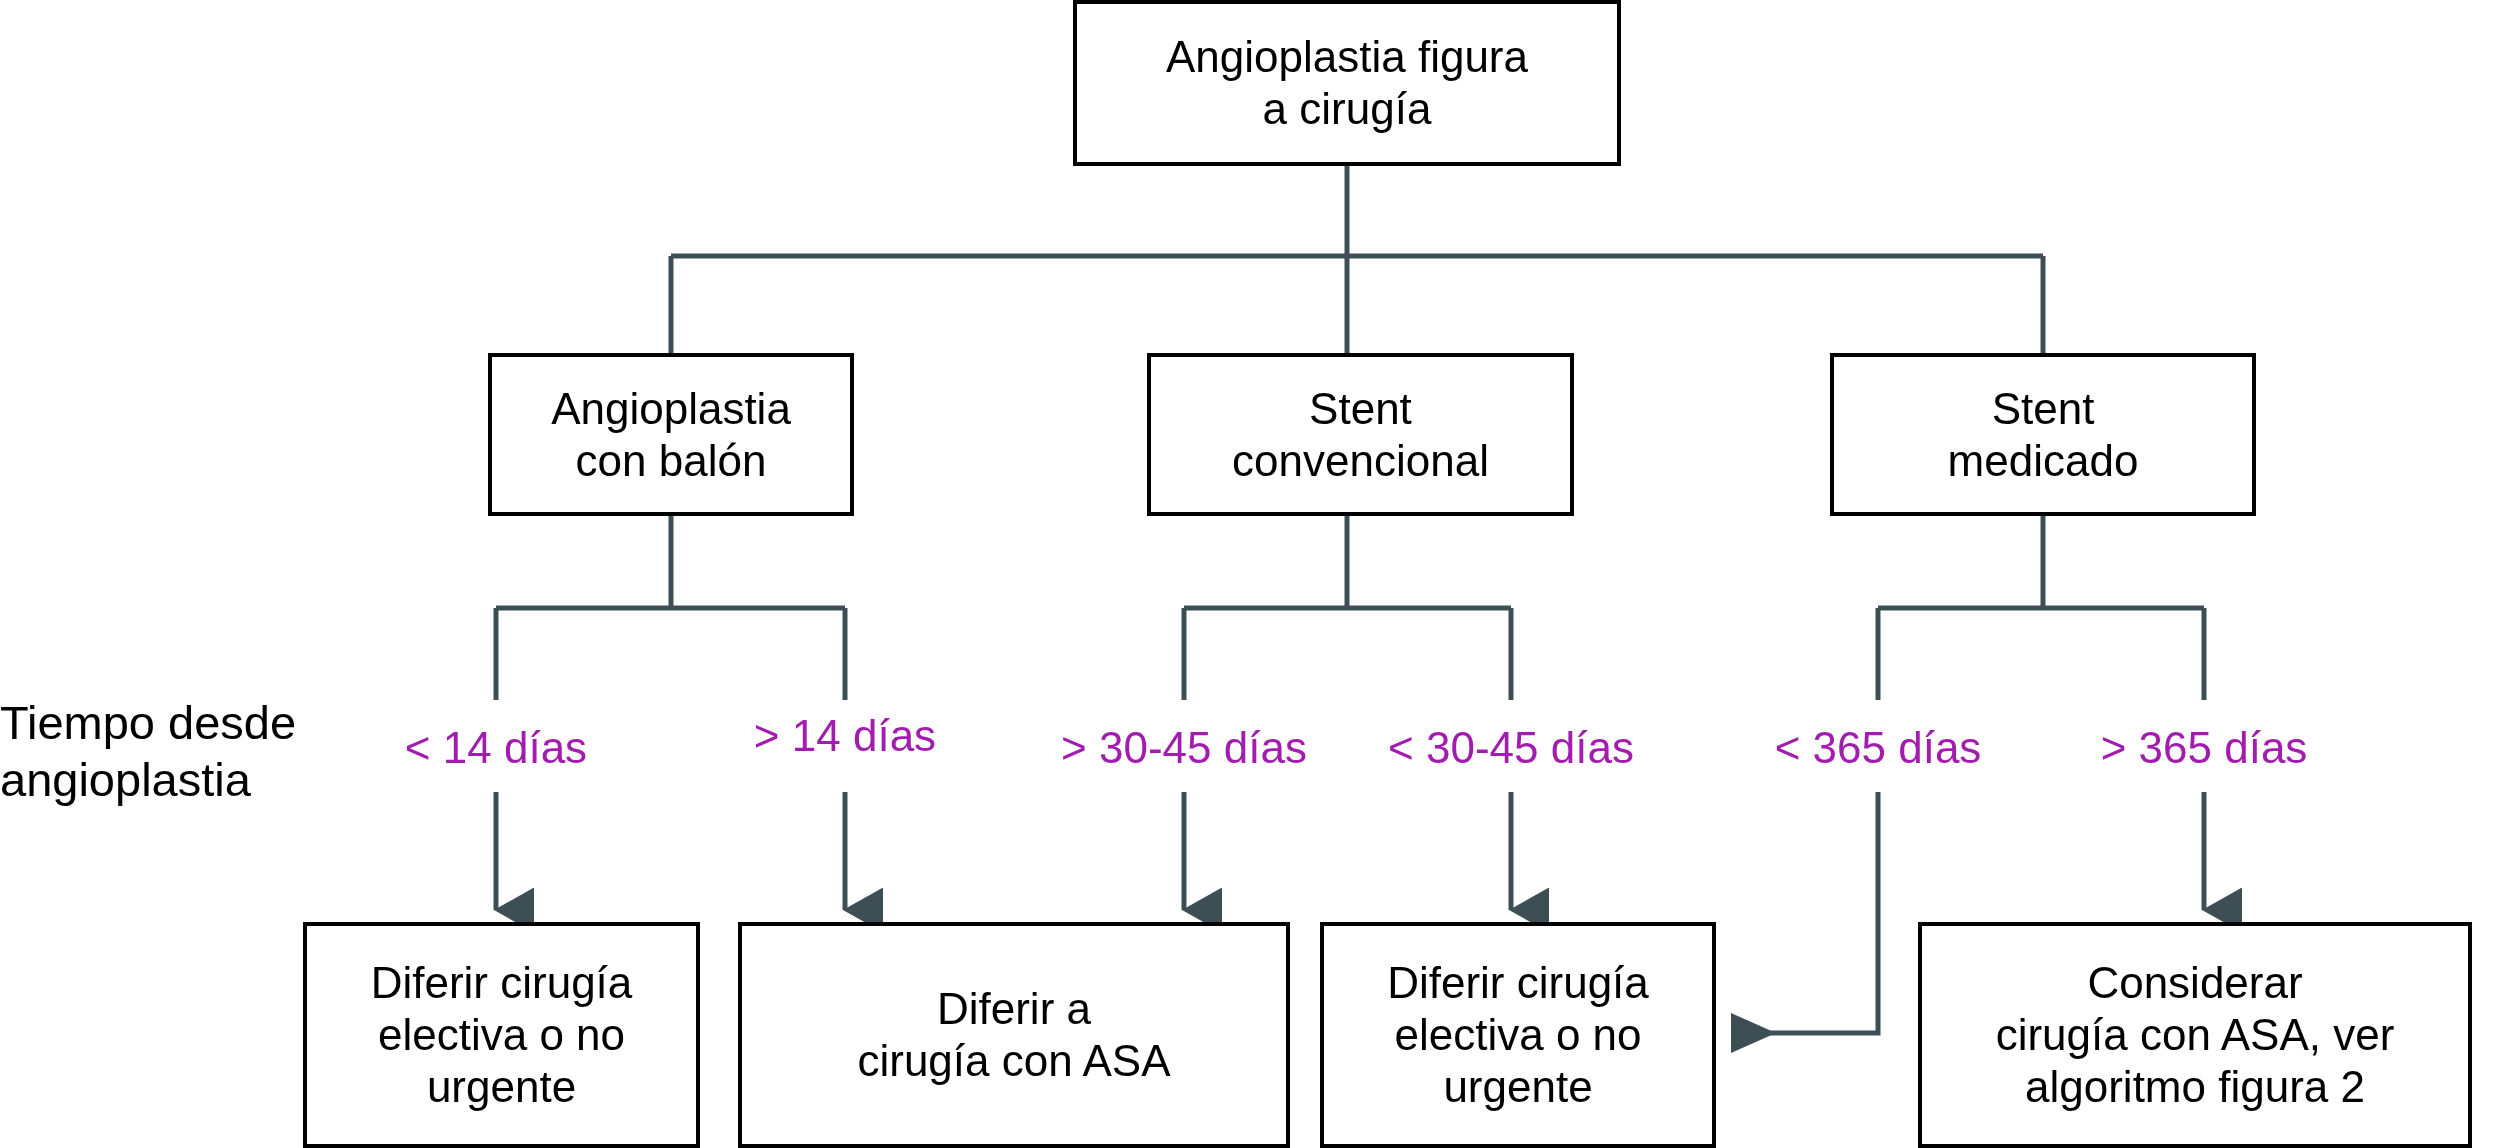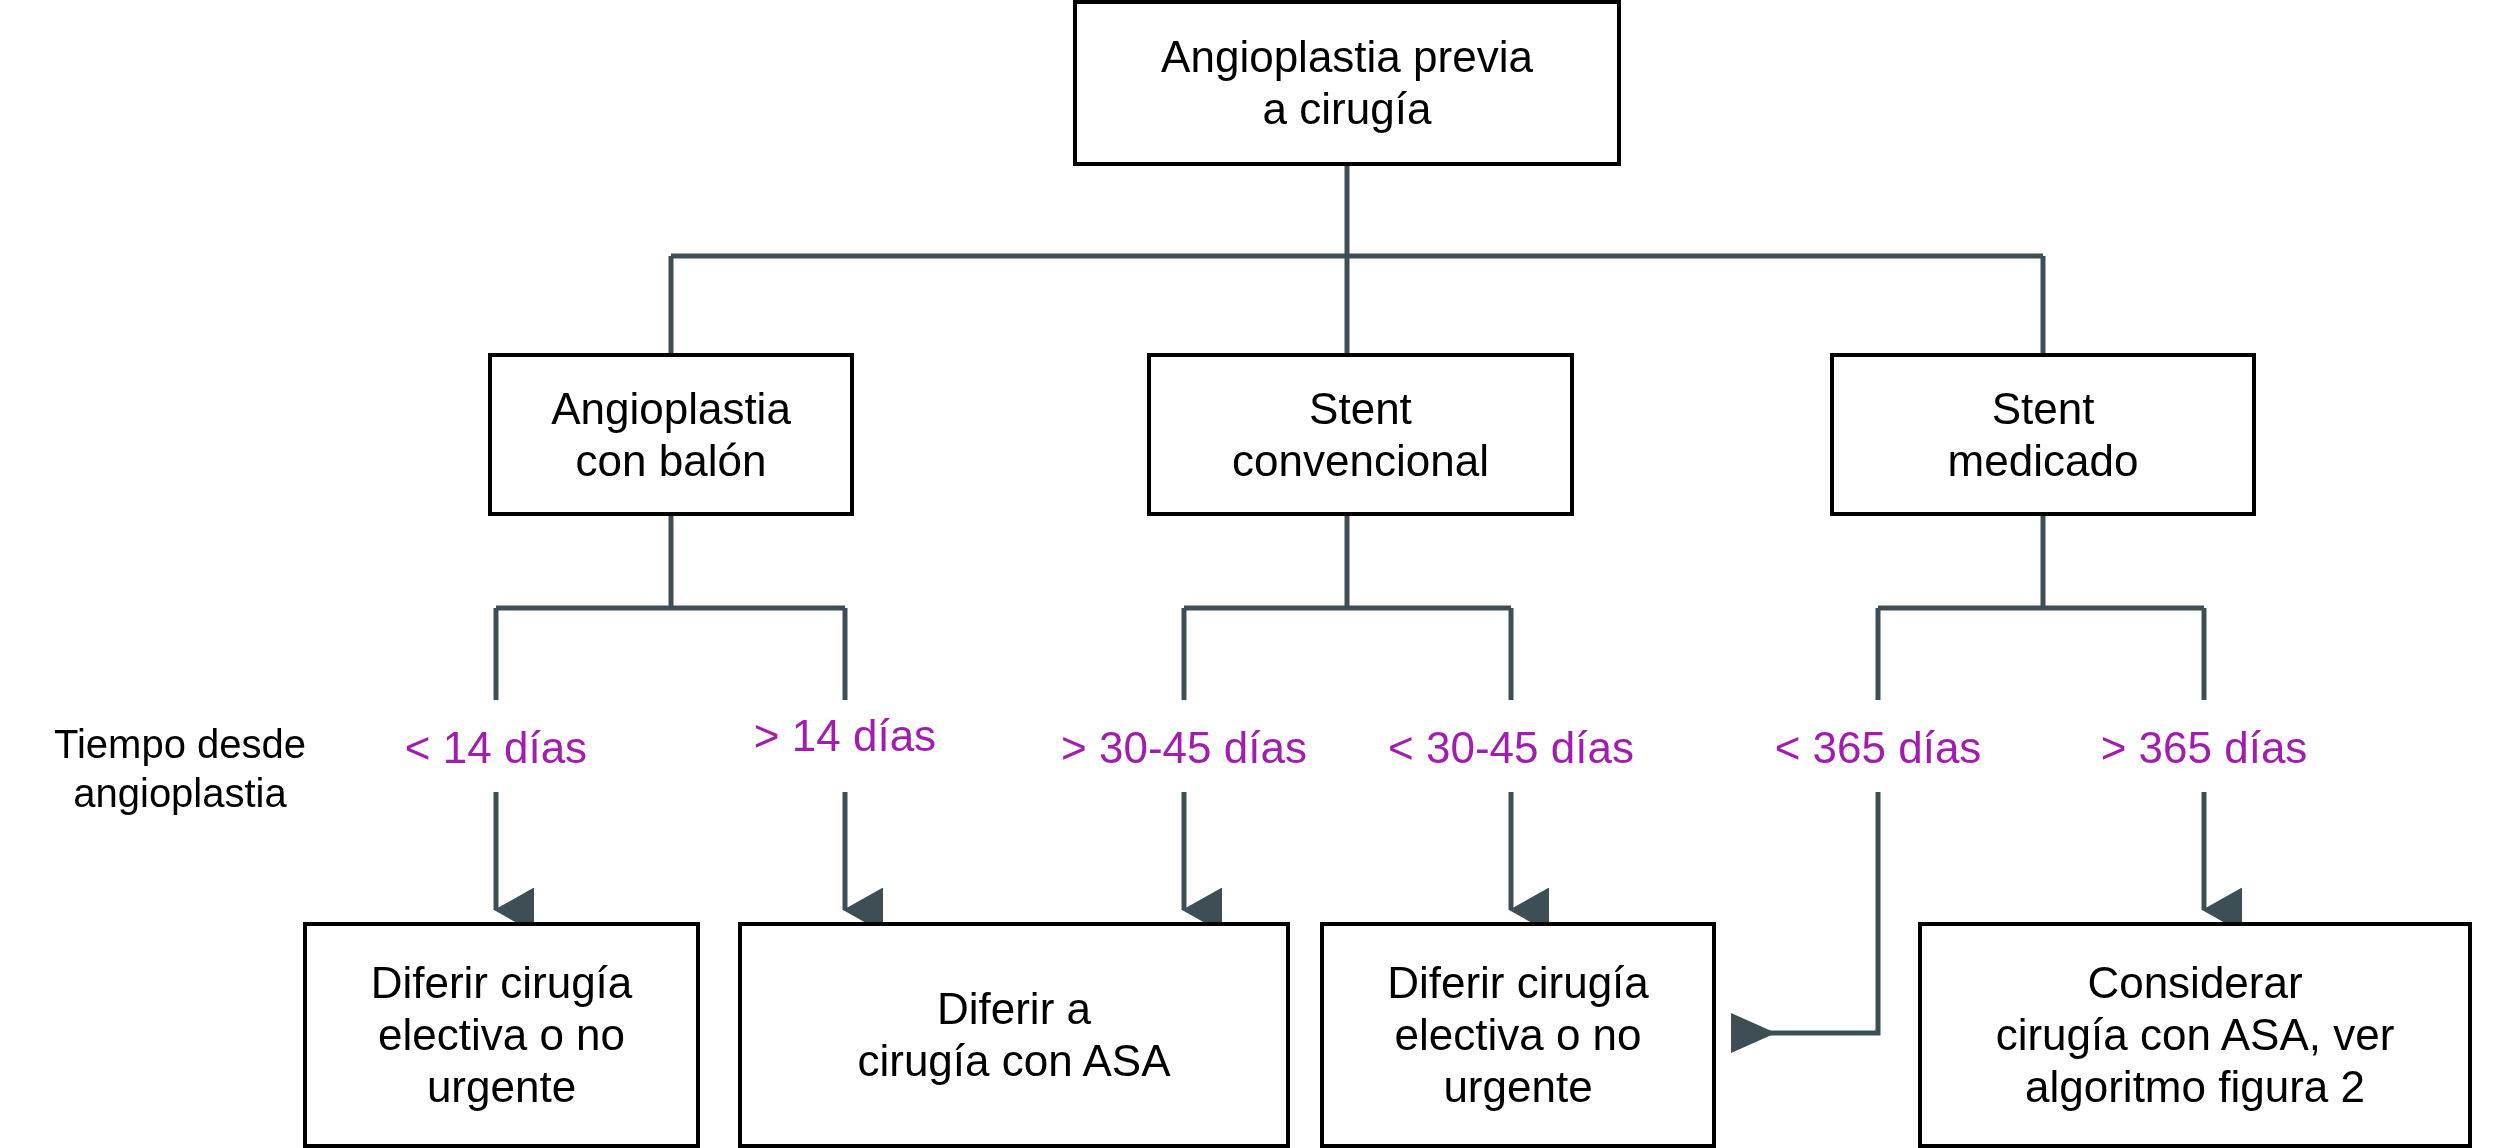--- a/index.html
+++ b/index.html
@@ -45,26 +45,24 @@
     color: #a21caf;
     font-size: 44px;
     line-height: 1.18;
     text-align: center;
     white-space: pre-line;
     z-index: 4;
   }
   .side-label {
     position: absolute;
     color: #000000;
-    font-size: 40px;
+    font-size: 47px;
     line-height: 1.22;
-    text-align: center;
     white-space: pre-line;
     z-index: 4;
-    margin-top: 26px;
   }
 </style>
 </head>
 <body>
 
 <div id="canvas">
 
   <svg id="edges" viewBox="0 0 2511 1148" xmlns="http://www.w3.org/2000/svg">
     <defs>
       <marker id="ah-down" markerWidth="9" markerHeight="8" refX="4.5" refY="7.6" orient="auto" markerUnits="strokeWidth">
@@ -104,21 +102,21 @@
       <path d="M1878,608 L1878,700"></path>
       <path d="M2204,608 L2204,700"></path>
 
       <path d="M1878,792 L1878,1033 L1735,1033" marker-end="url(#ah-left)"></path>
 
       <path d="M2204,792 L2204,910" marker-end="url(#ah-down)"></path>
     </g>
   </svg>
 
   <div class="node" style="left:1073px; top:0px; width:548px; height:166px;">
-    <span class="txt">Angioplastia previa
+    <span class="txt">Angioplastia figura
 a cirugía</span>
   </div>
 
   <div class="node" style="left:488px; top:353px; width:366px; height:163px;">
     <span class="txt">Angioplastia
 con balón</span>
   </div>
 
   <div class="node" style="left:1147px; top:353px; width:427px; height:163px;">
     <span class="txt">Stent

